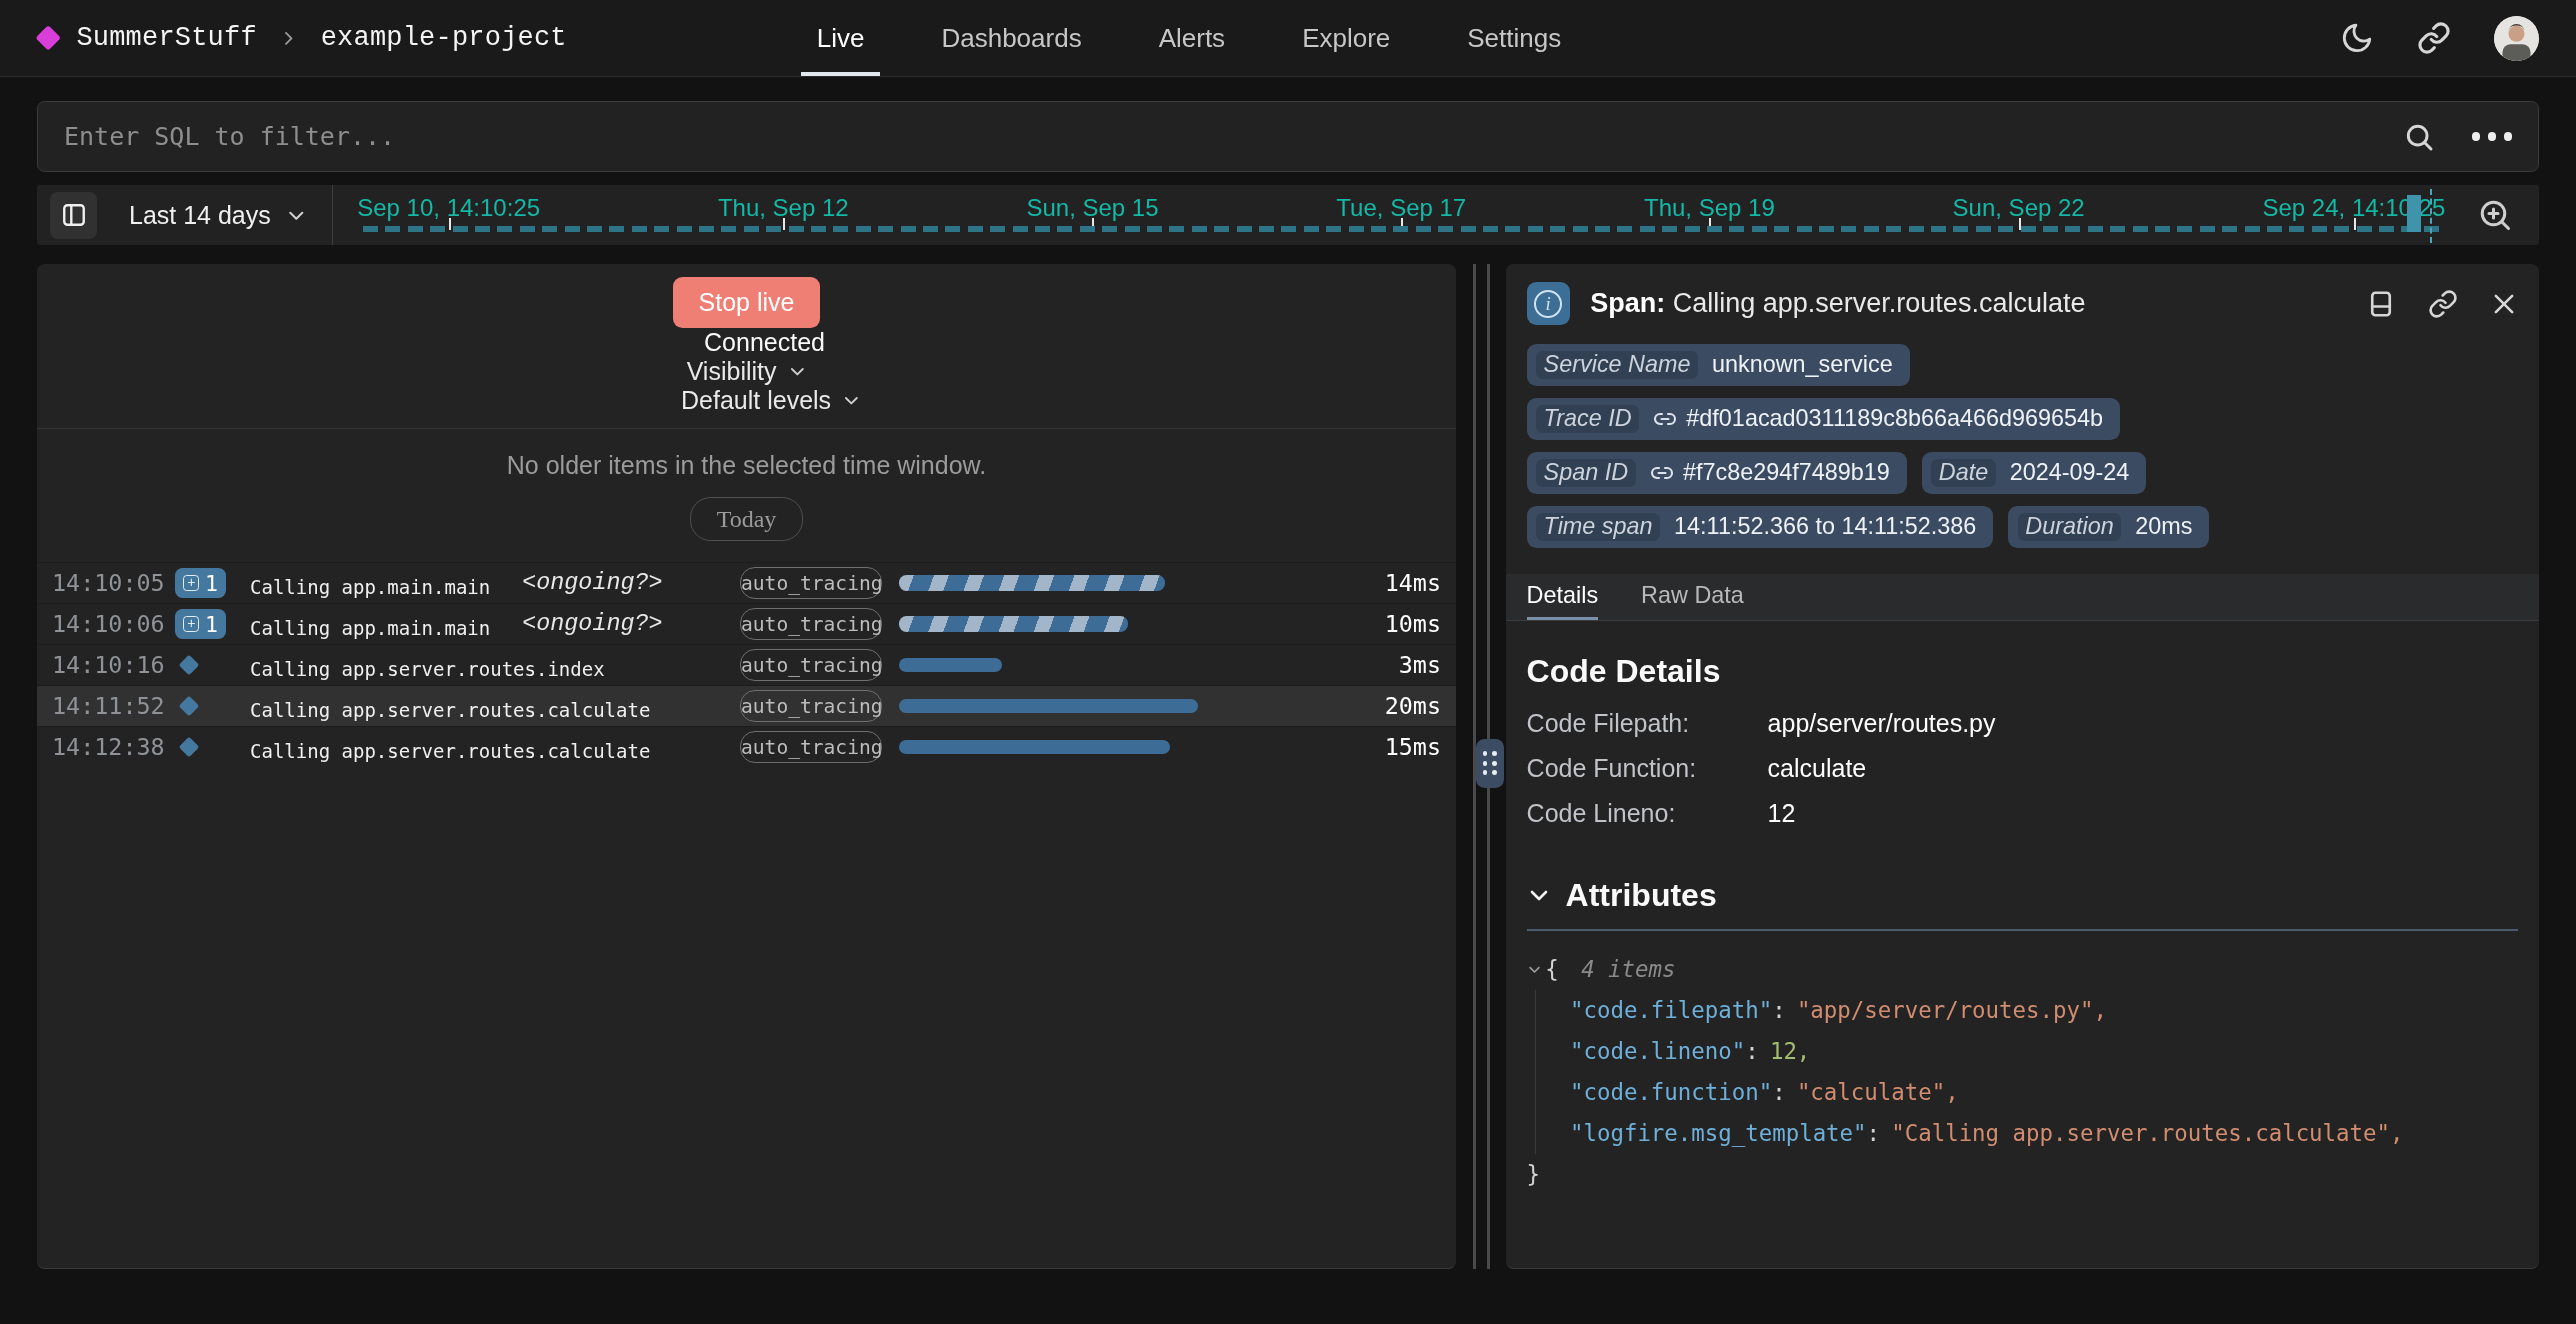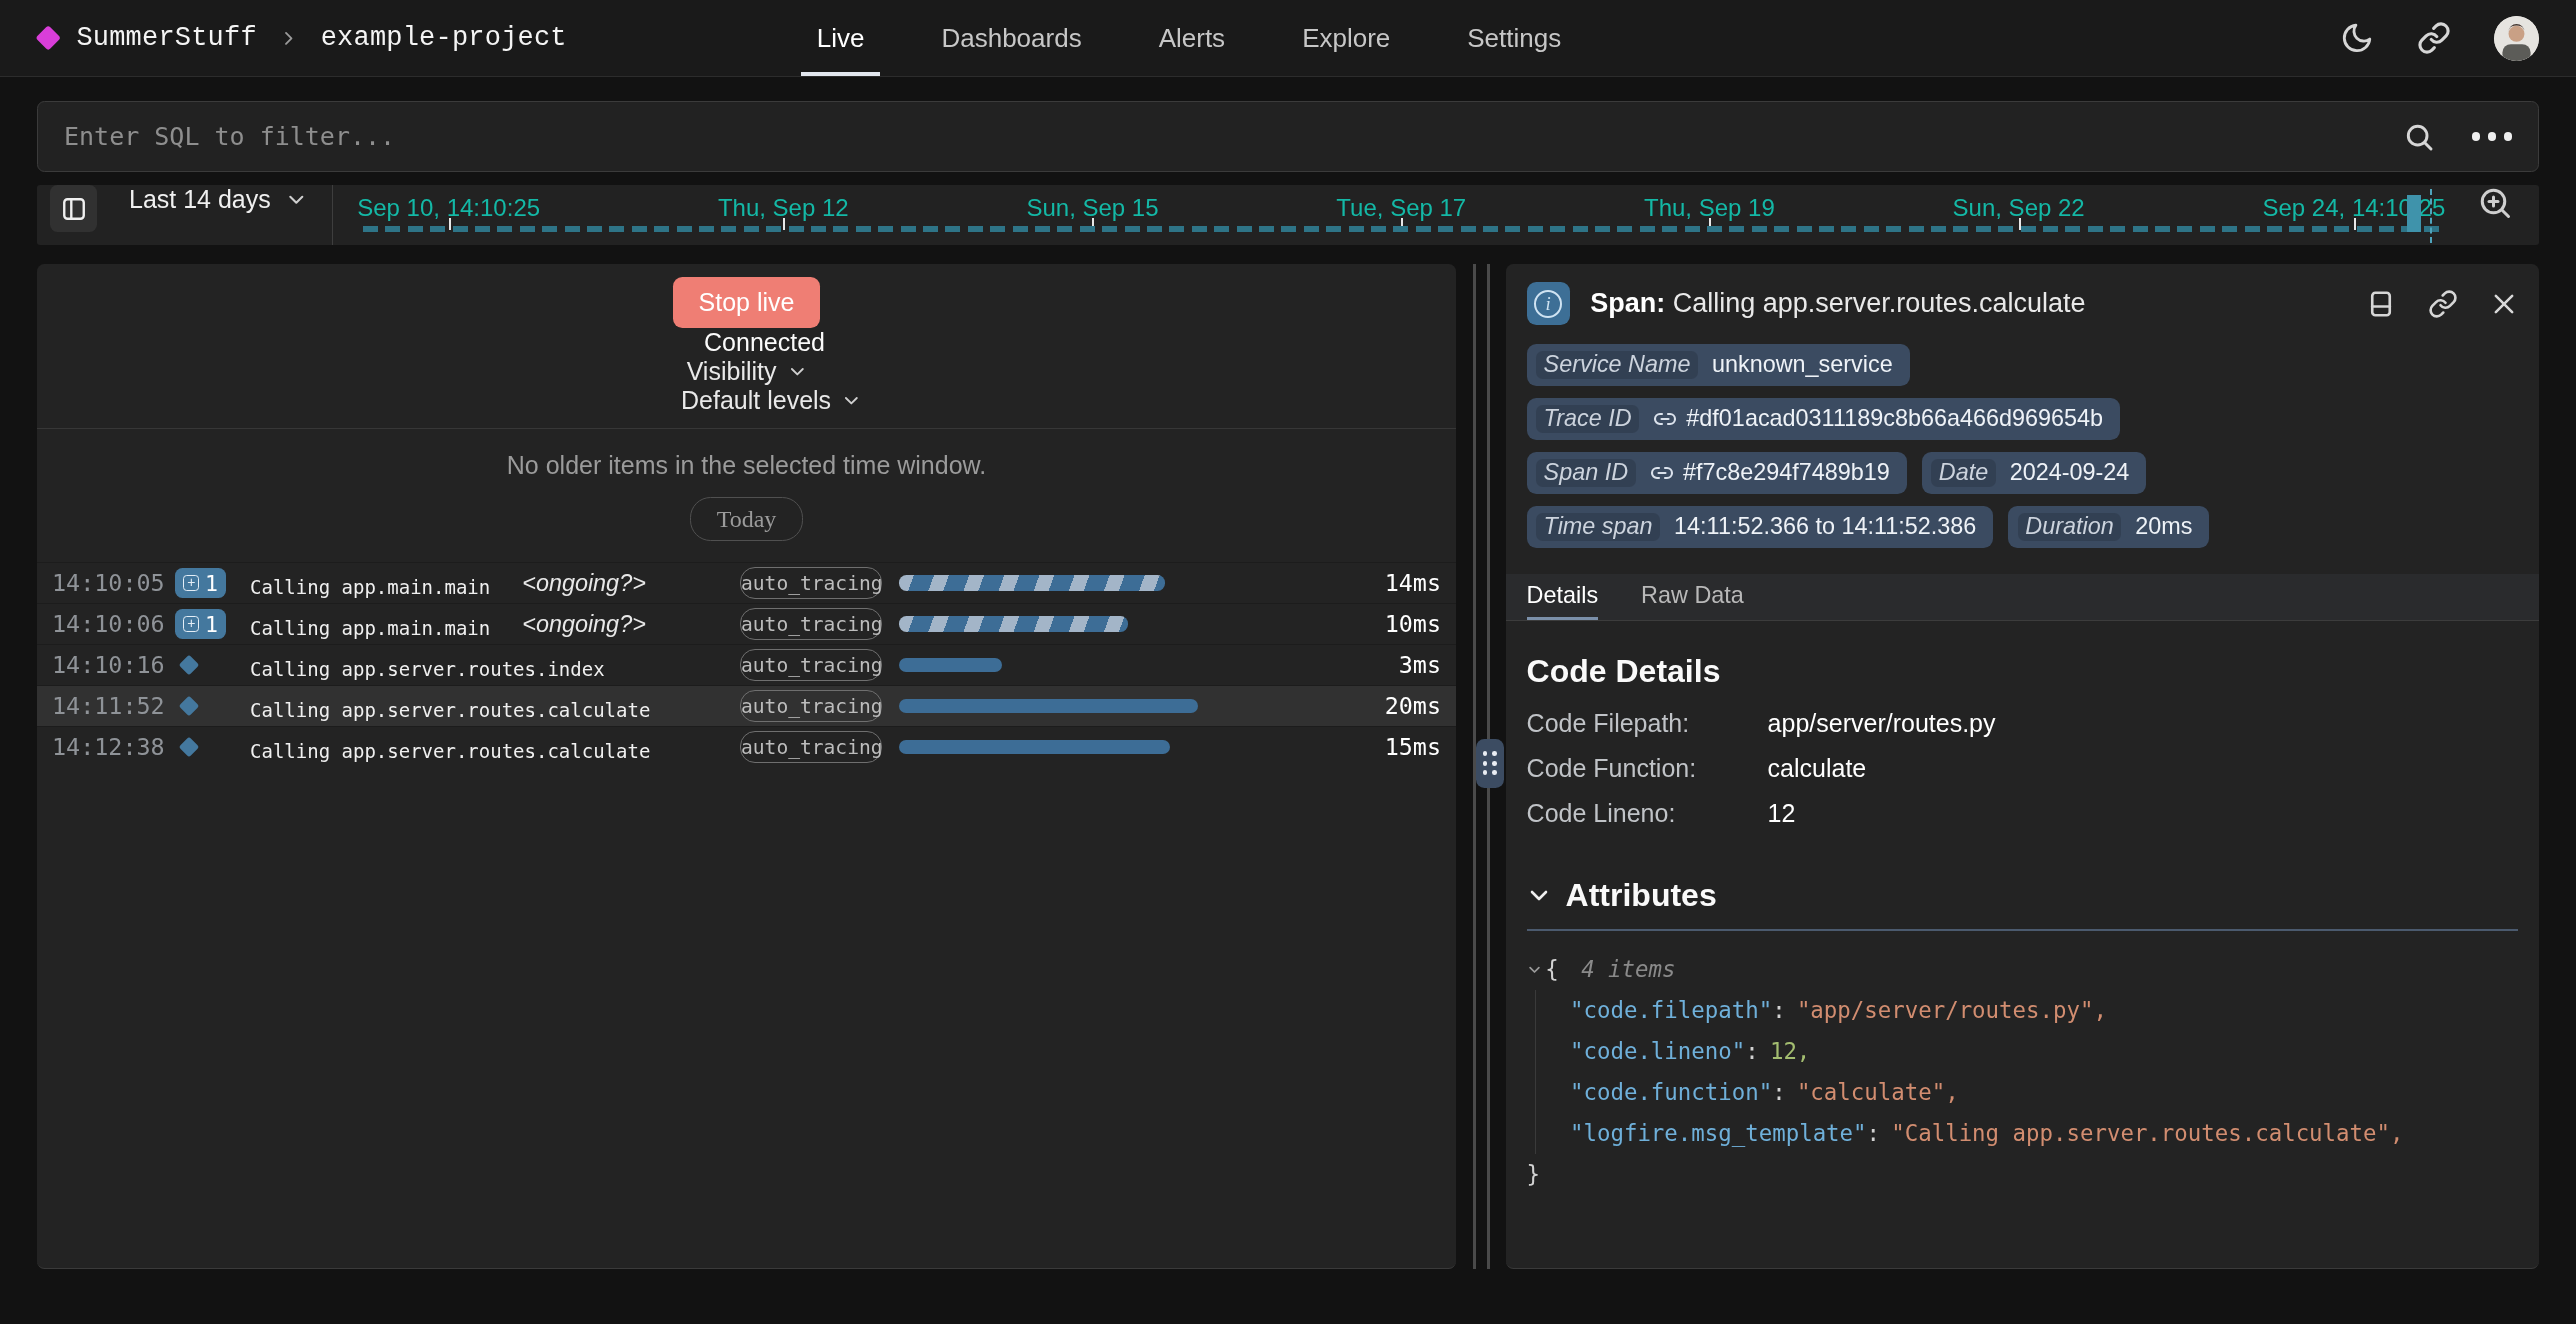--- a/index.html
+++ b/index.html
@@ -28,21 +28,21 @@
     border-radius:7.5px; display:flex; align-items:center; padding:0 26px; }
   .sql-input { flex:1; background:transparent; border:none; outline:none; color:#e8e8e8;
     font-family:"DejaVu Sans Mono", monospace; font-size:25px; }
   .sql-input::placeholder { color:#8e8e8e; }
   .sql-icons { display:flex; align-items:center; gap:37px; color:#efefef; }
   .dots3 { display:flex; gap:7.5px; }
   .dots3 i { width:8.4px; height:8.4px; border-radius:50%; background:#efefef; }
 
   
   .time-bar { margin:13px 37px 0; height:60px; background:#222222; border-radius:3px;
-    display:flex; align-items:flex-start; padding:0 13px; }
+    display:flex; align-items:center; padding:0 13px; }
   .panel-toggle { width:47px; height:47px; background:#313131; border-radius:7.5px;
     display:flex; align-items:center; justify-content:center; color:#f0f0f0; cursor:pointer; }
   .range-select { display:flex; align-items:center; gap:15px; margin:0 26px 0 32px;
     font-size:25px; color:#f0f0f0; cursor:pointer; }
   .range-select .chev { color:#cfcfcf; }
   .time-divider { width:0.9px; align-self:stretch; background:#3e3e3e; }
   .strip { flex:1; position:relative; height:100%; margin:0 18.7px 0 24px; cursor:grab; }
   .strip-labels { position:absolute; top:9.3px; left:0; right:0; display:flex;
     justify-content:space-between; }
   .strip-label { position:relative; font-size:24px; color:#14b8a6; white-space:nowrap; }
@@ -89,21 +89,21 @@
   .lrow .t { width:123px; color:#8f9398; font-size:23.4px; flex:0 0 auto; }
   .lrow .ic { width:62px; display:flex; align-items:center; flex:0 0 auto; }
   .count-badge { display:flex; align-items:center; gap:5.6px; background:#44789e;
     border-radius:7.5px; padding:2.8px 8.4px; }
   .plus-sq { width:16px; height:16px; border:1.9px solid #e4eef7; border-radius:3.7px;
     color:#e4eef7; font-size:14px; line-height:12px; text-align:center; font-family:"Liberation Sans",sans-serif; }
   .count-badge b { color:#ffffff; font-size:21.5px; font-weight:normal; }
   .diamond { width:16px; height:16px; background:#44789e; border-radius:2.8px;
     transform:rotate(45deg) scale(.92); margin-left:5.6px; }
   .lrow .msg { color:#f0f0f0; font-size:19px; margin-left:13px; white-space:nowrap;margin-top:8px; }
-  .lrow .suffix { font-family:Liberation Sans, sans-serif; font-style:italic;
+  .lrow .suffix { font-family:Liberation Mono, monospace; font-style:italic;
     color:#e8e8e8; font-size:23.4px; margin-left:32px; }
   .lrow .flexgap { flex:1; }
   .lrow .tag { flex:0 0 auto; width:142px; text-align:center; font-size:19.6px; color:#bdbdbd;
     border:1.9px solid #6f6f6f; border-radius:15px; padding:3.7px 0; cursor:pointer; }
   .lrow .barzone { flex:0 0 auto; width:439px; margin:0 17px; }
   .bar { height:14px; border-radius:7.5px; background:#3d6d96; }
   .bar.striped { height:16px;
     background:repeating-linear-gradient(110deg, #a3b5c8 0 14px, #3d6d96 14px 33px); }
   .lrow .dur { flex:0 0 auto; width:86px; text-align:right; color:#ffffff; font-size:23.4px; }
 

